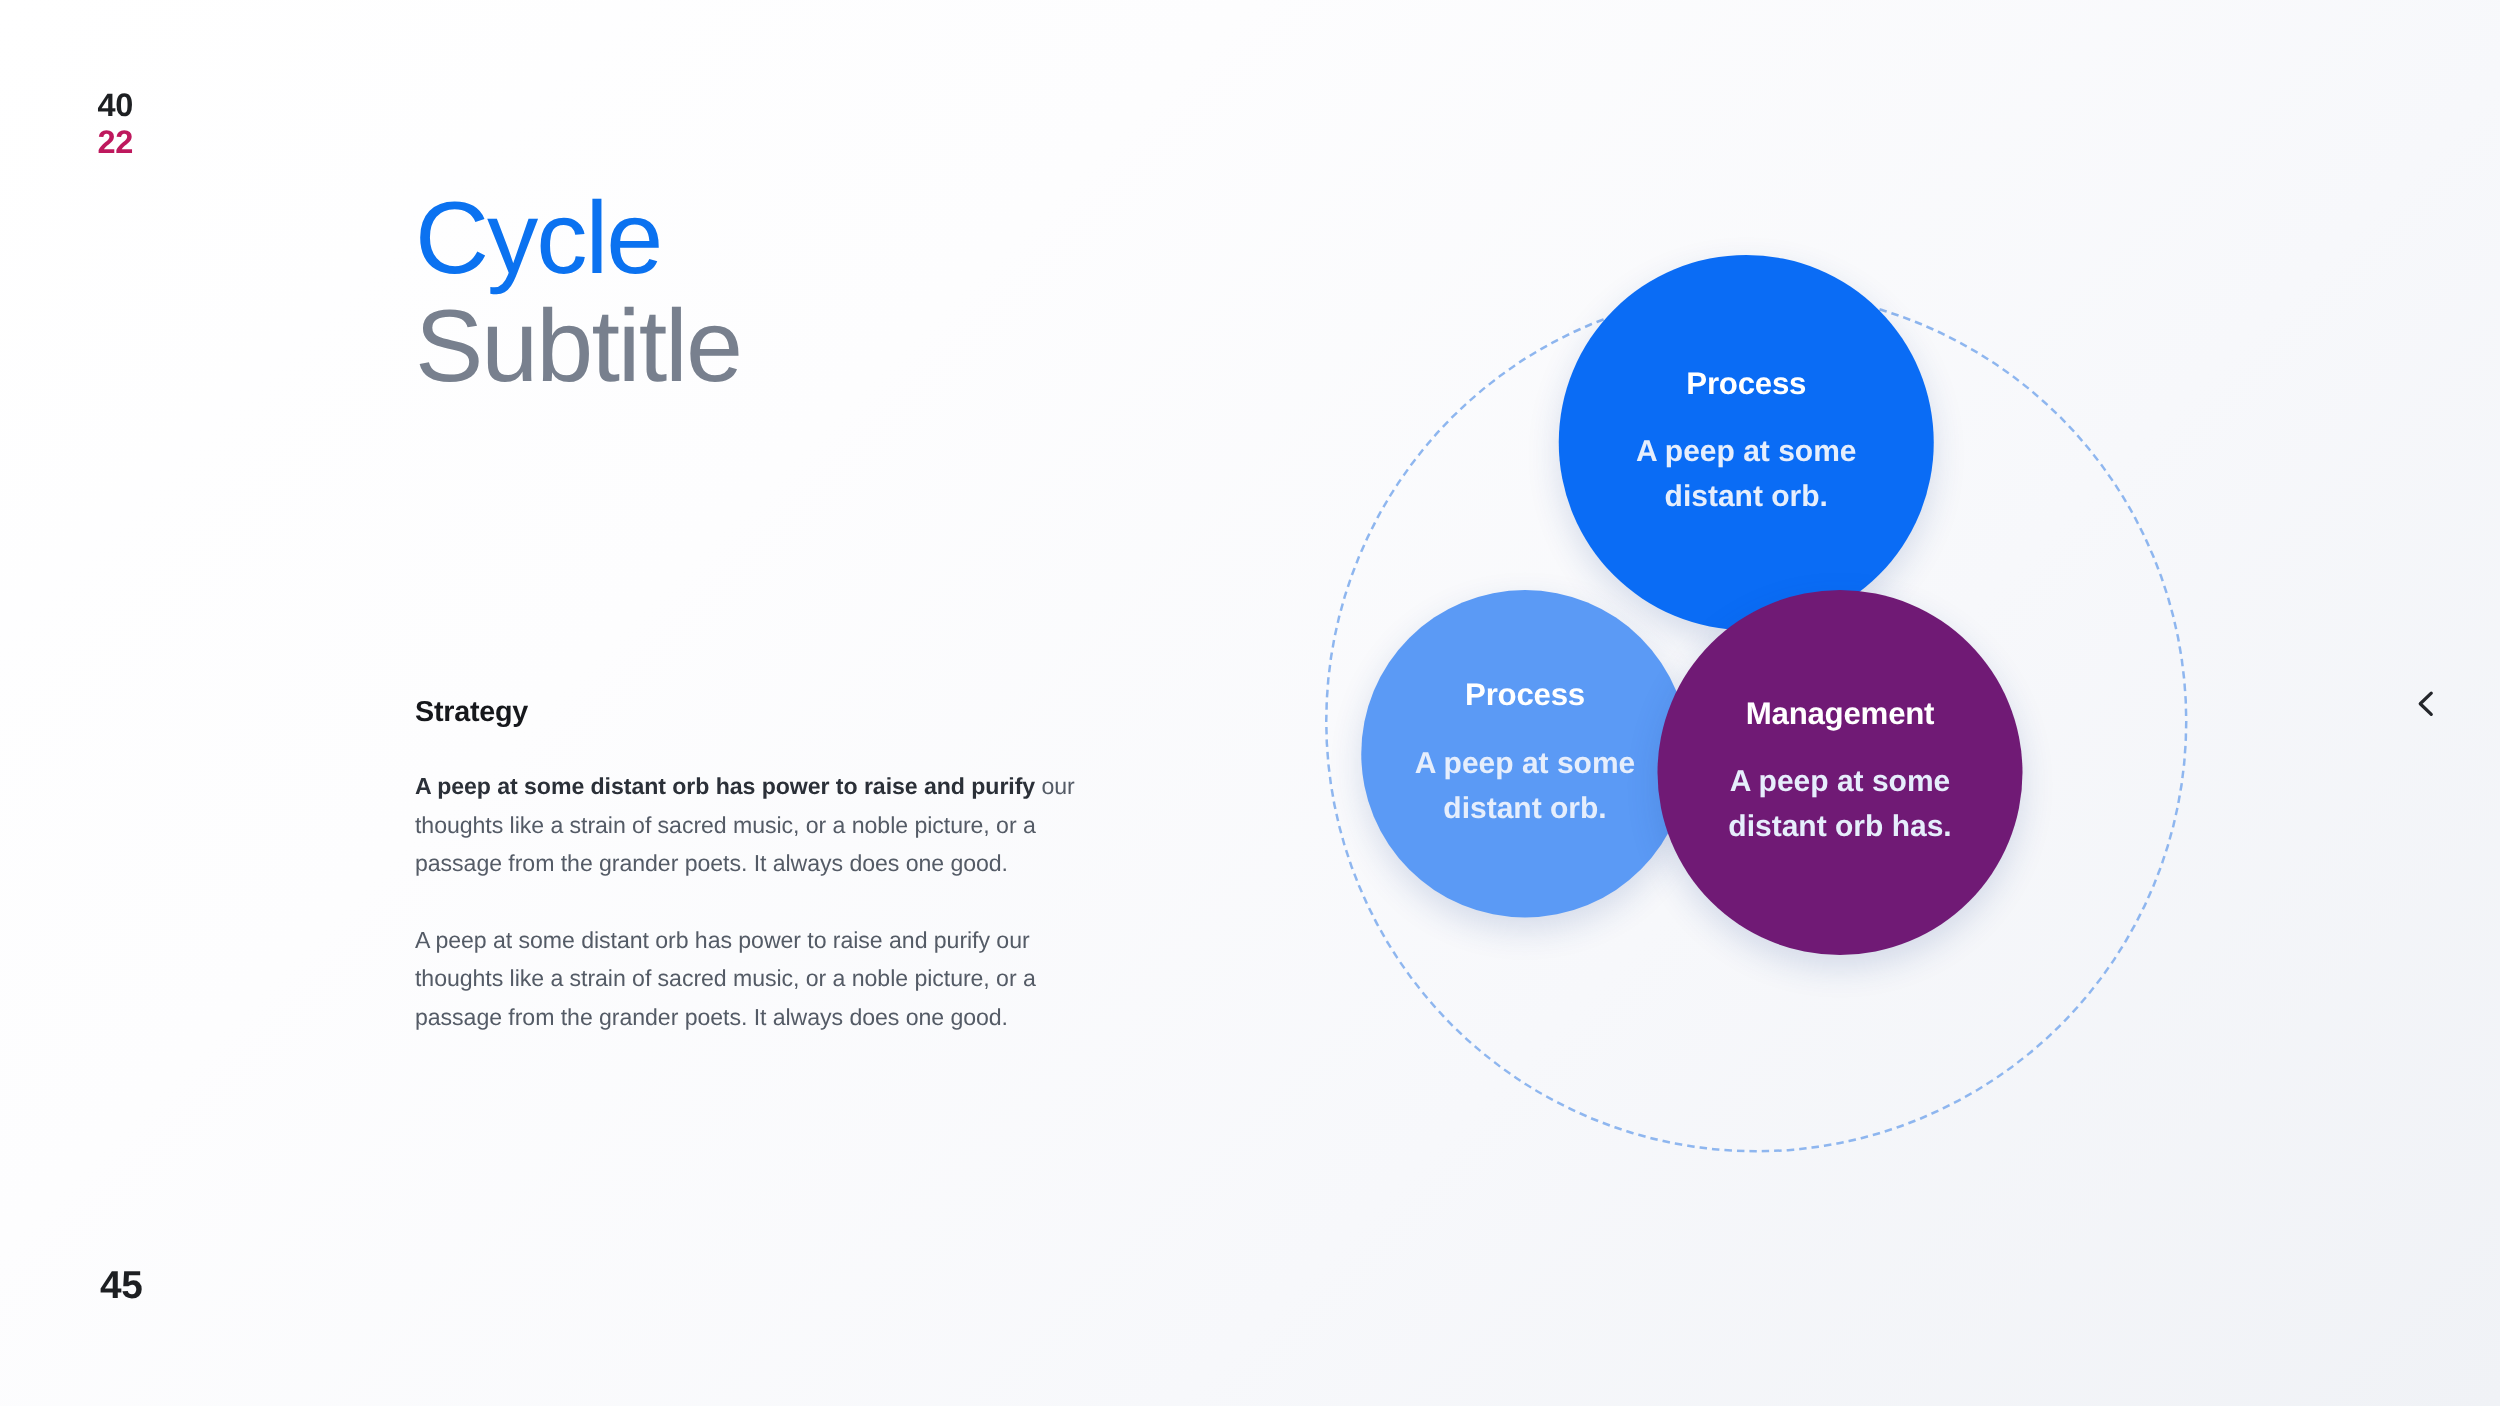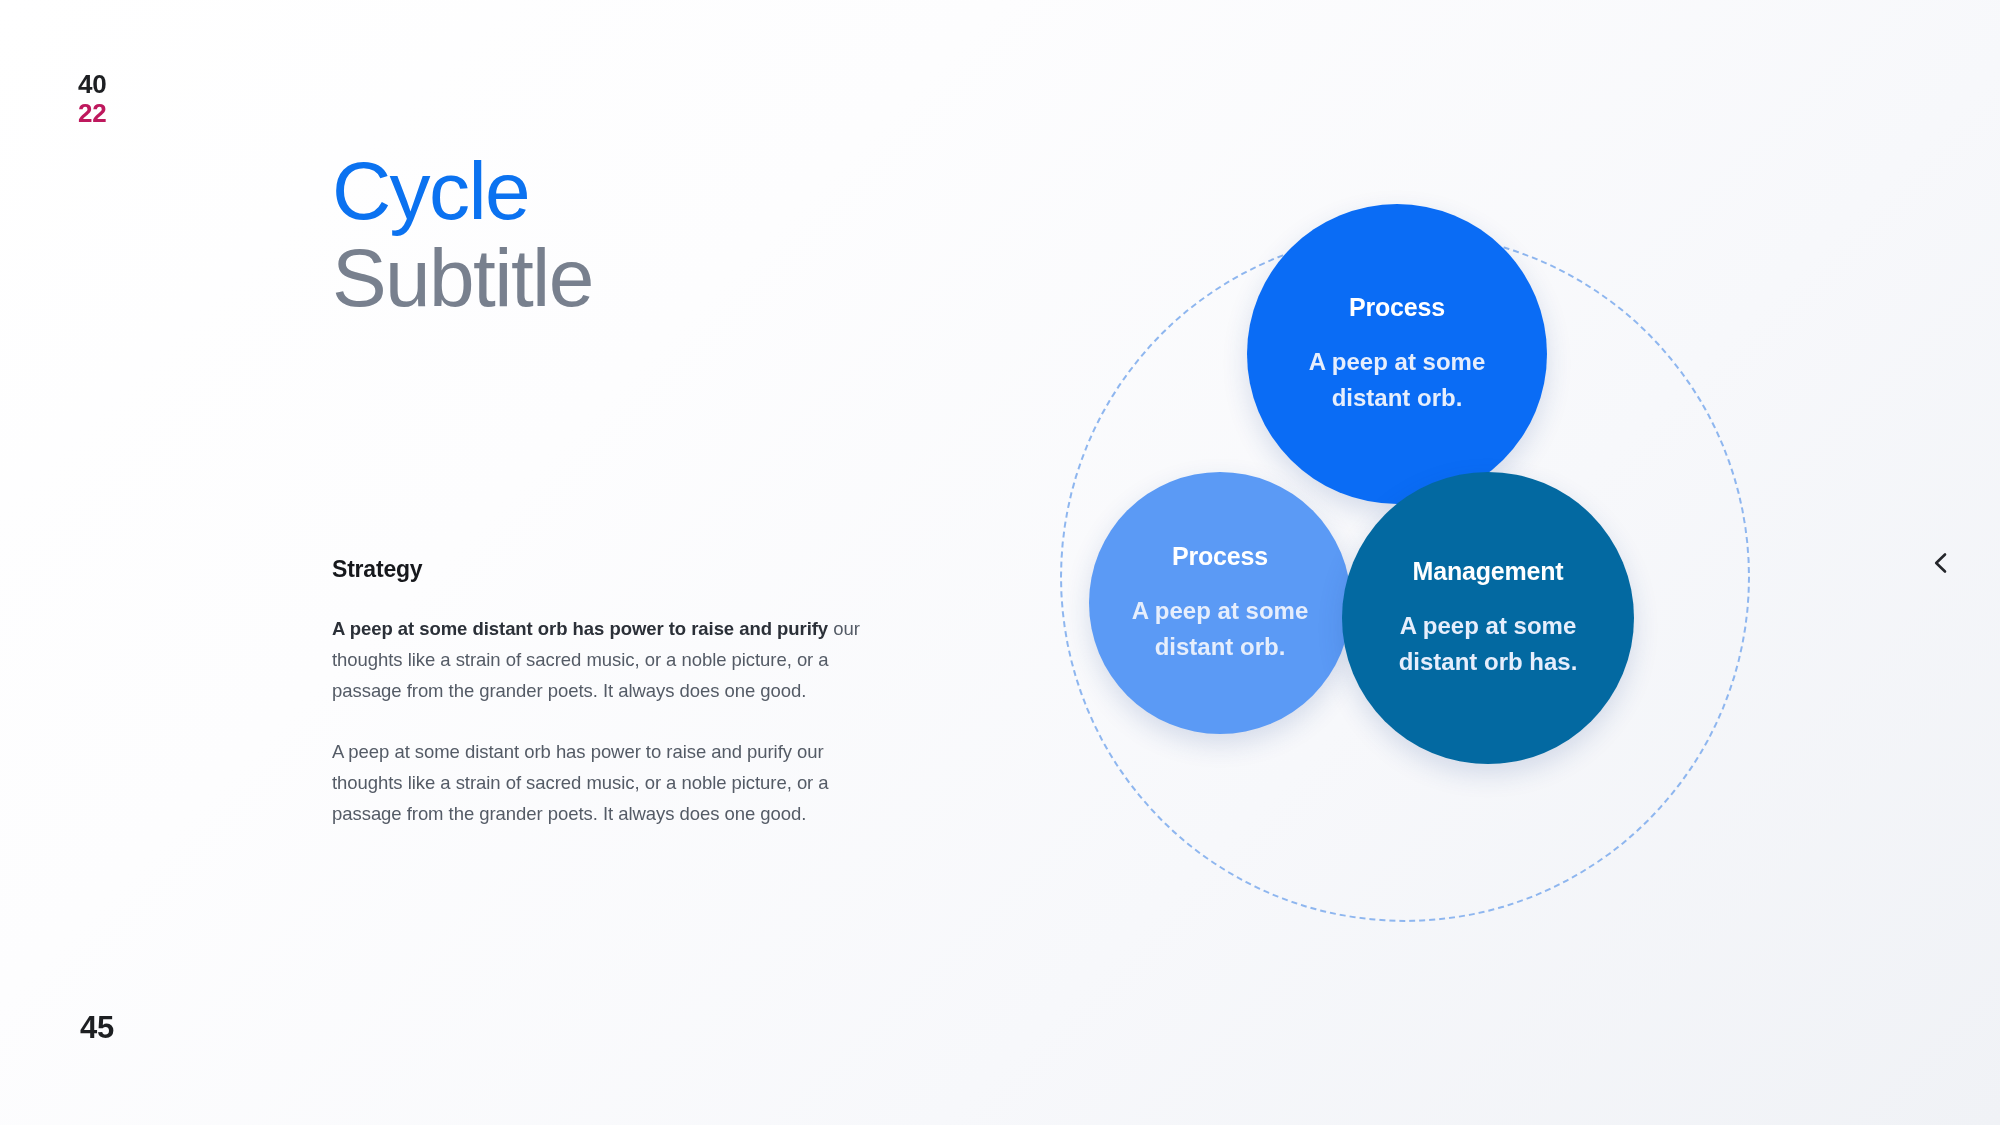--- a/index.html
+++ b/index.html
@@ -118,23 +118,23 @@
     left:187px; top:-28px;
     width:300px; height:300px;
     background:#0a6cf5;
   }
   .bubble-1 { 
     left:29px; top:240px;
     width:262px; height:262px;
     background:#5b9af5;
   }
   .bubble-2 { 
-    left:282px; top:240px;
+    left:266px; top:240px;
     width:292px; height:292px;
-    background:#0369a1;
+    background:#701a75;
   }
 
   
   .nav-prev {
     position:absolute;
     left:1918px; top:540px;
     width:46px; height:46px;
     display:flex; align-items:center; justify-content:center;
     cursor:pointer;
   }

